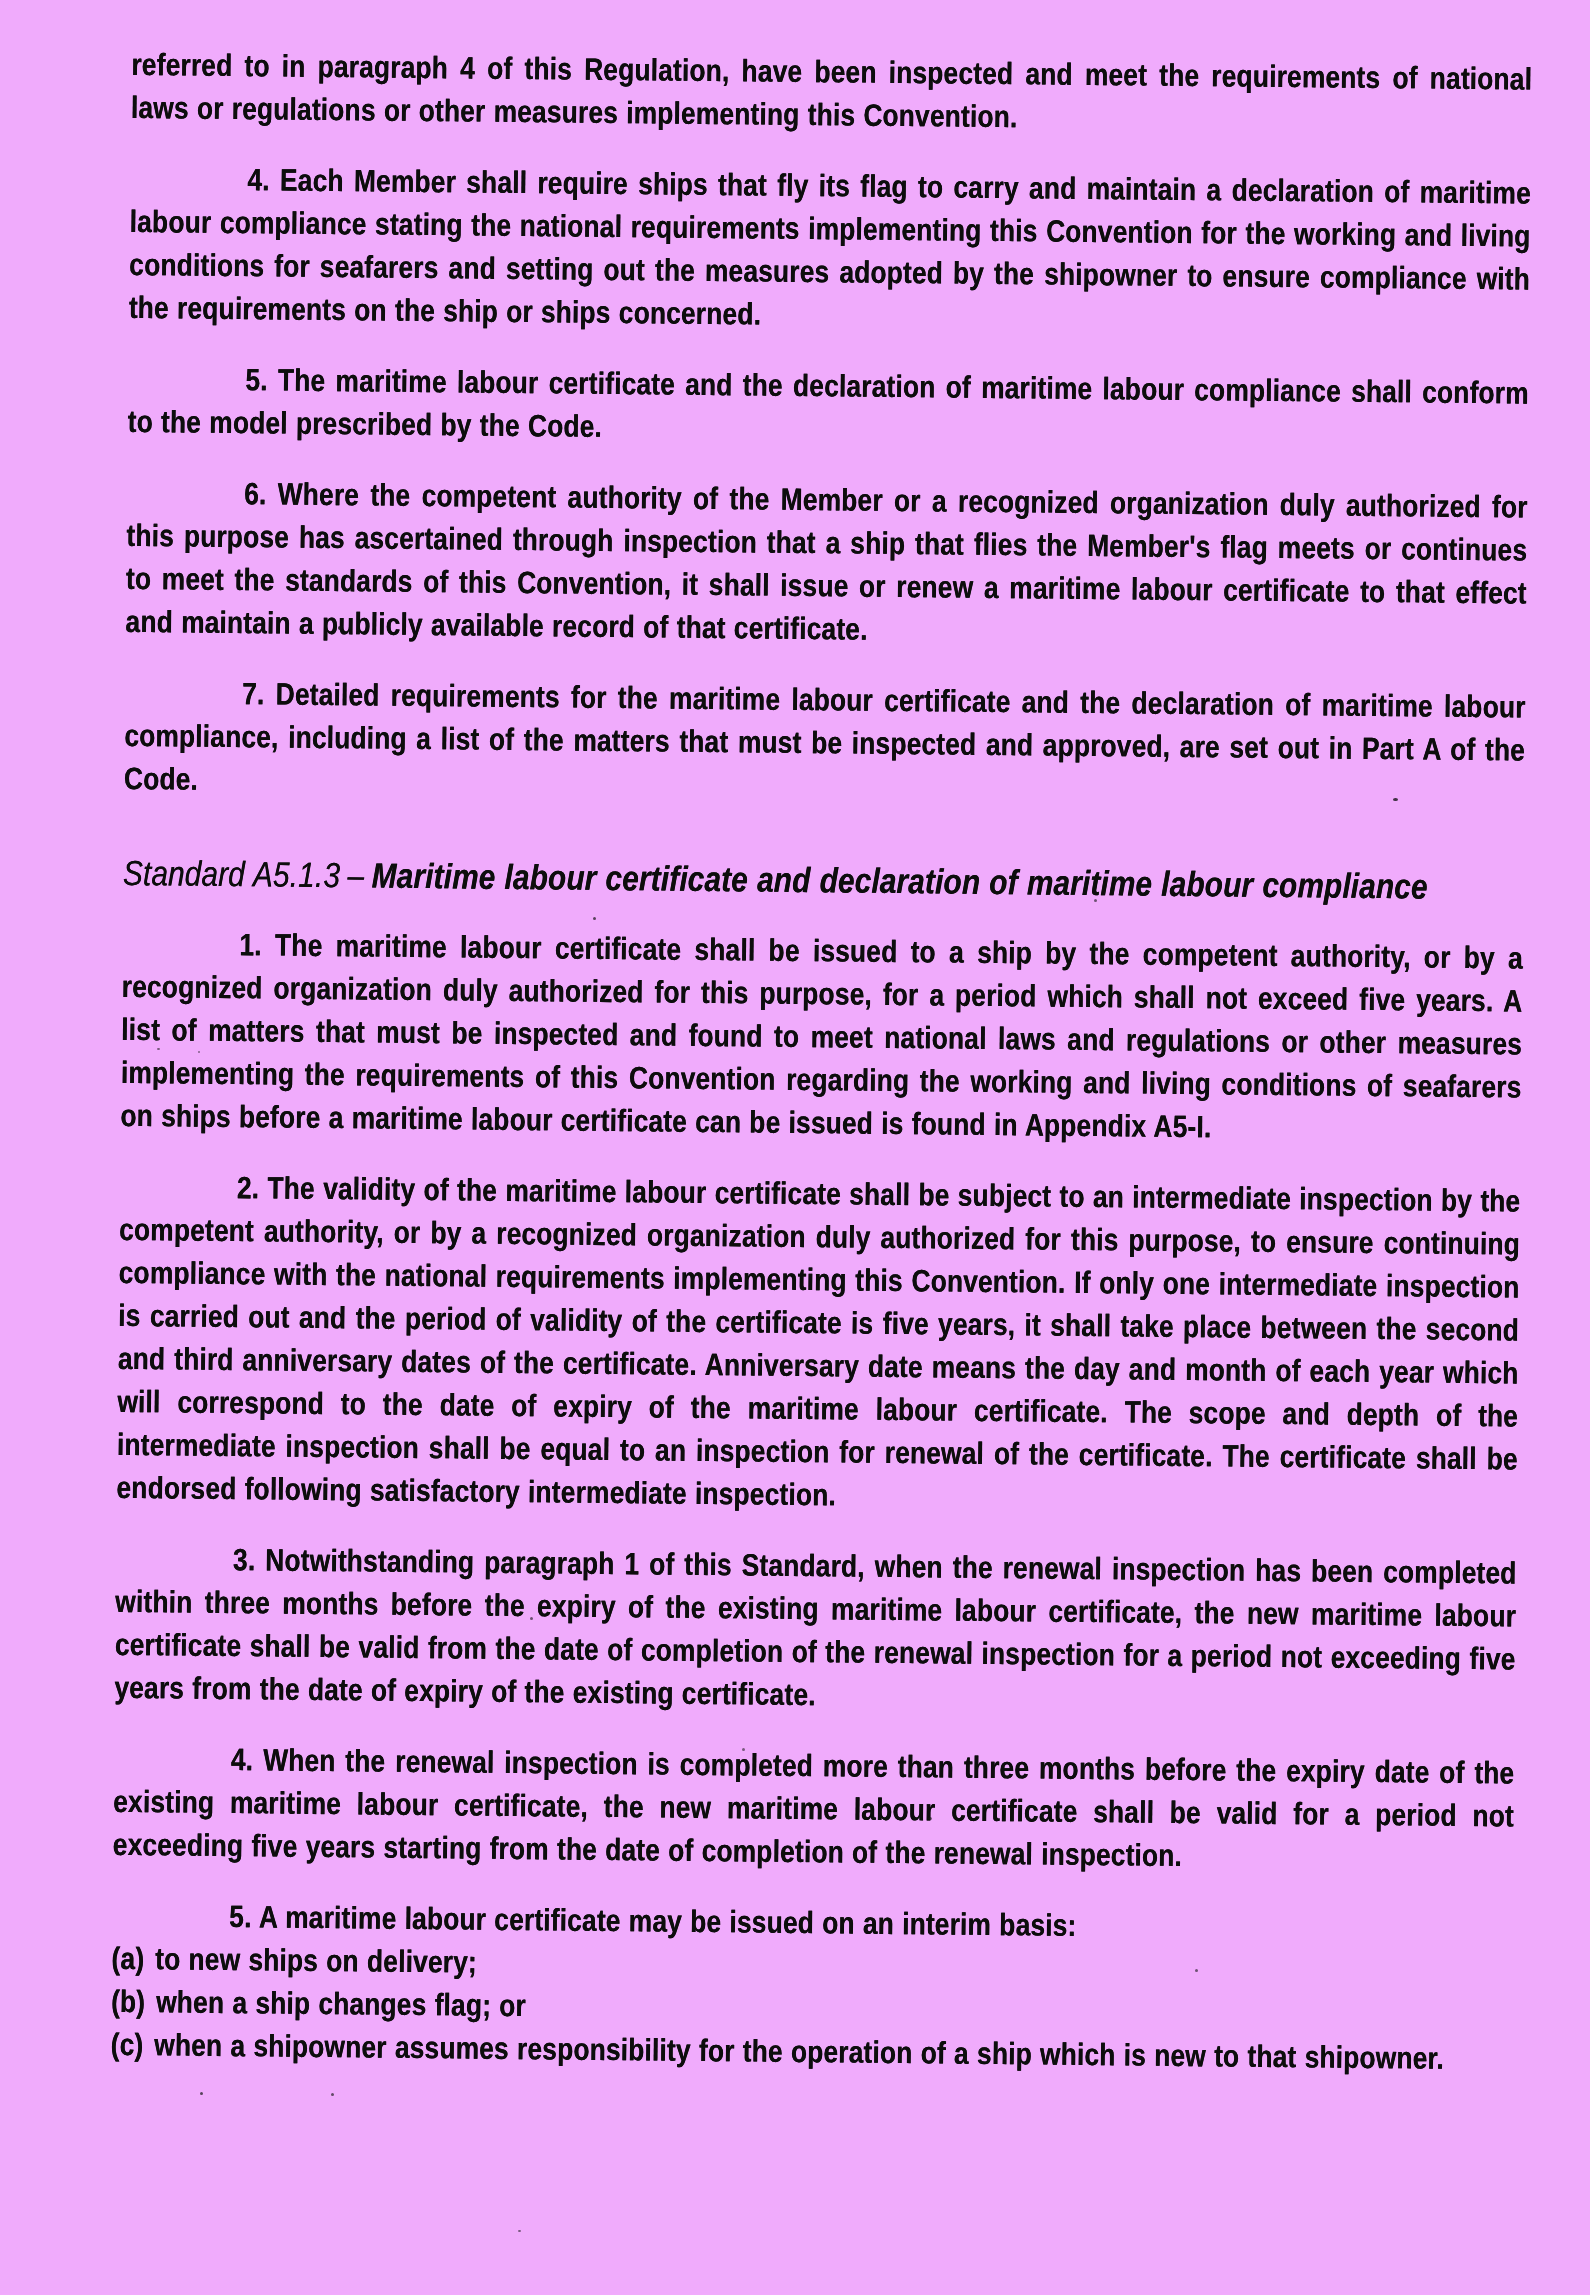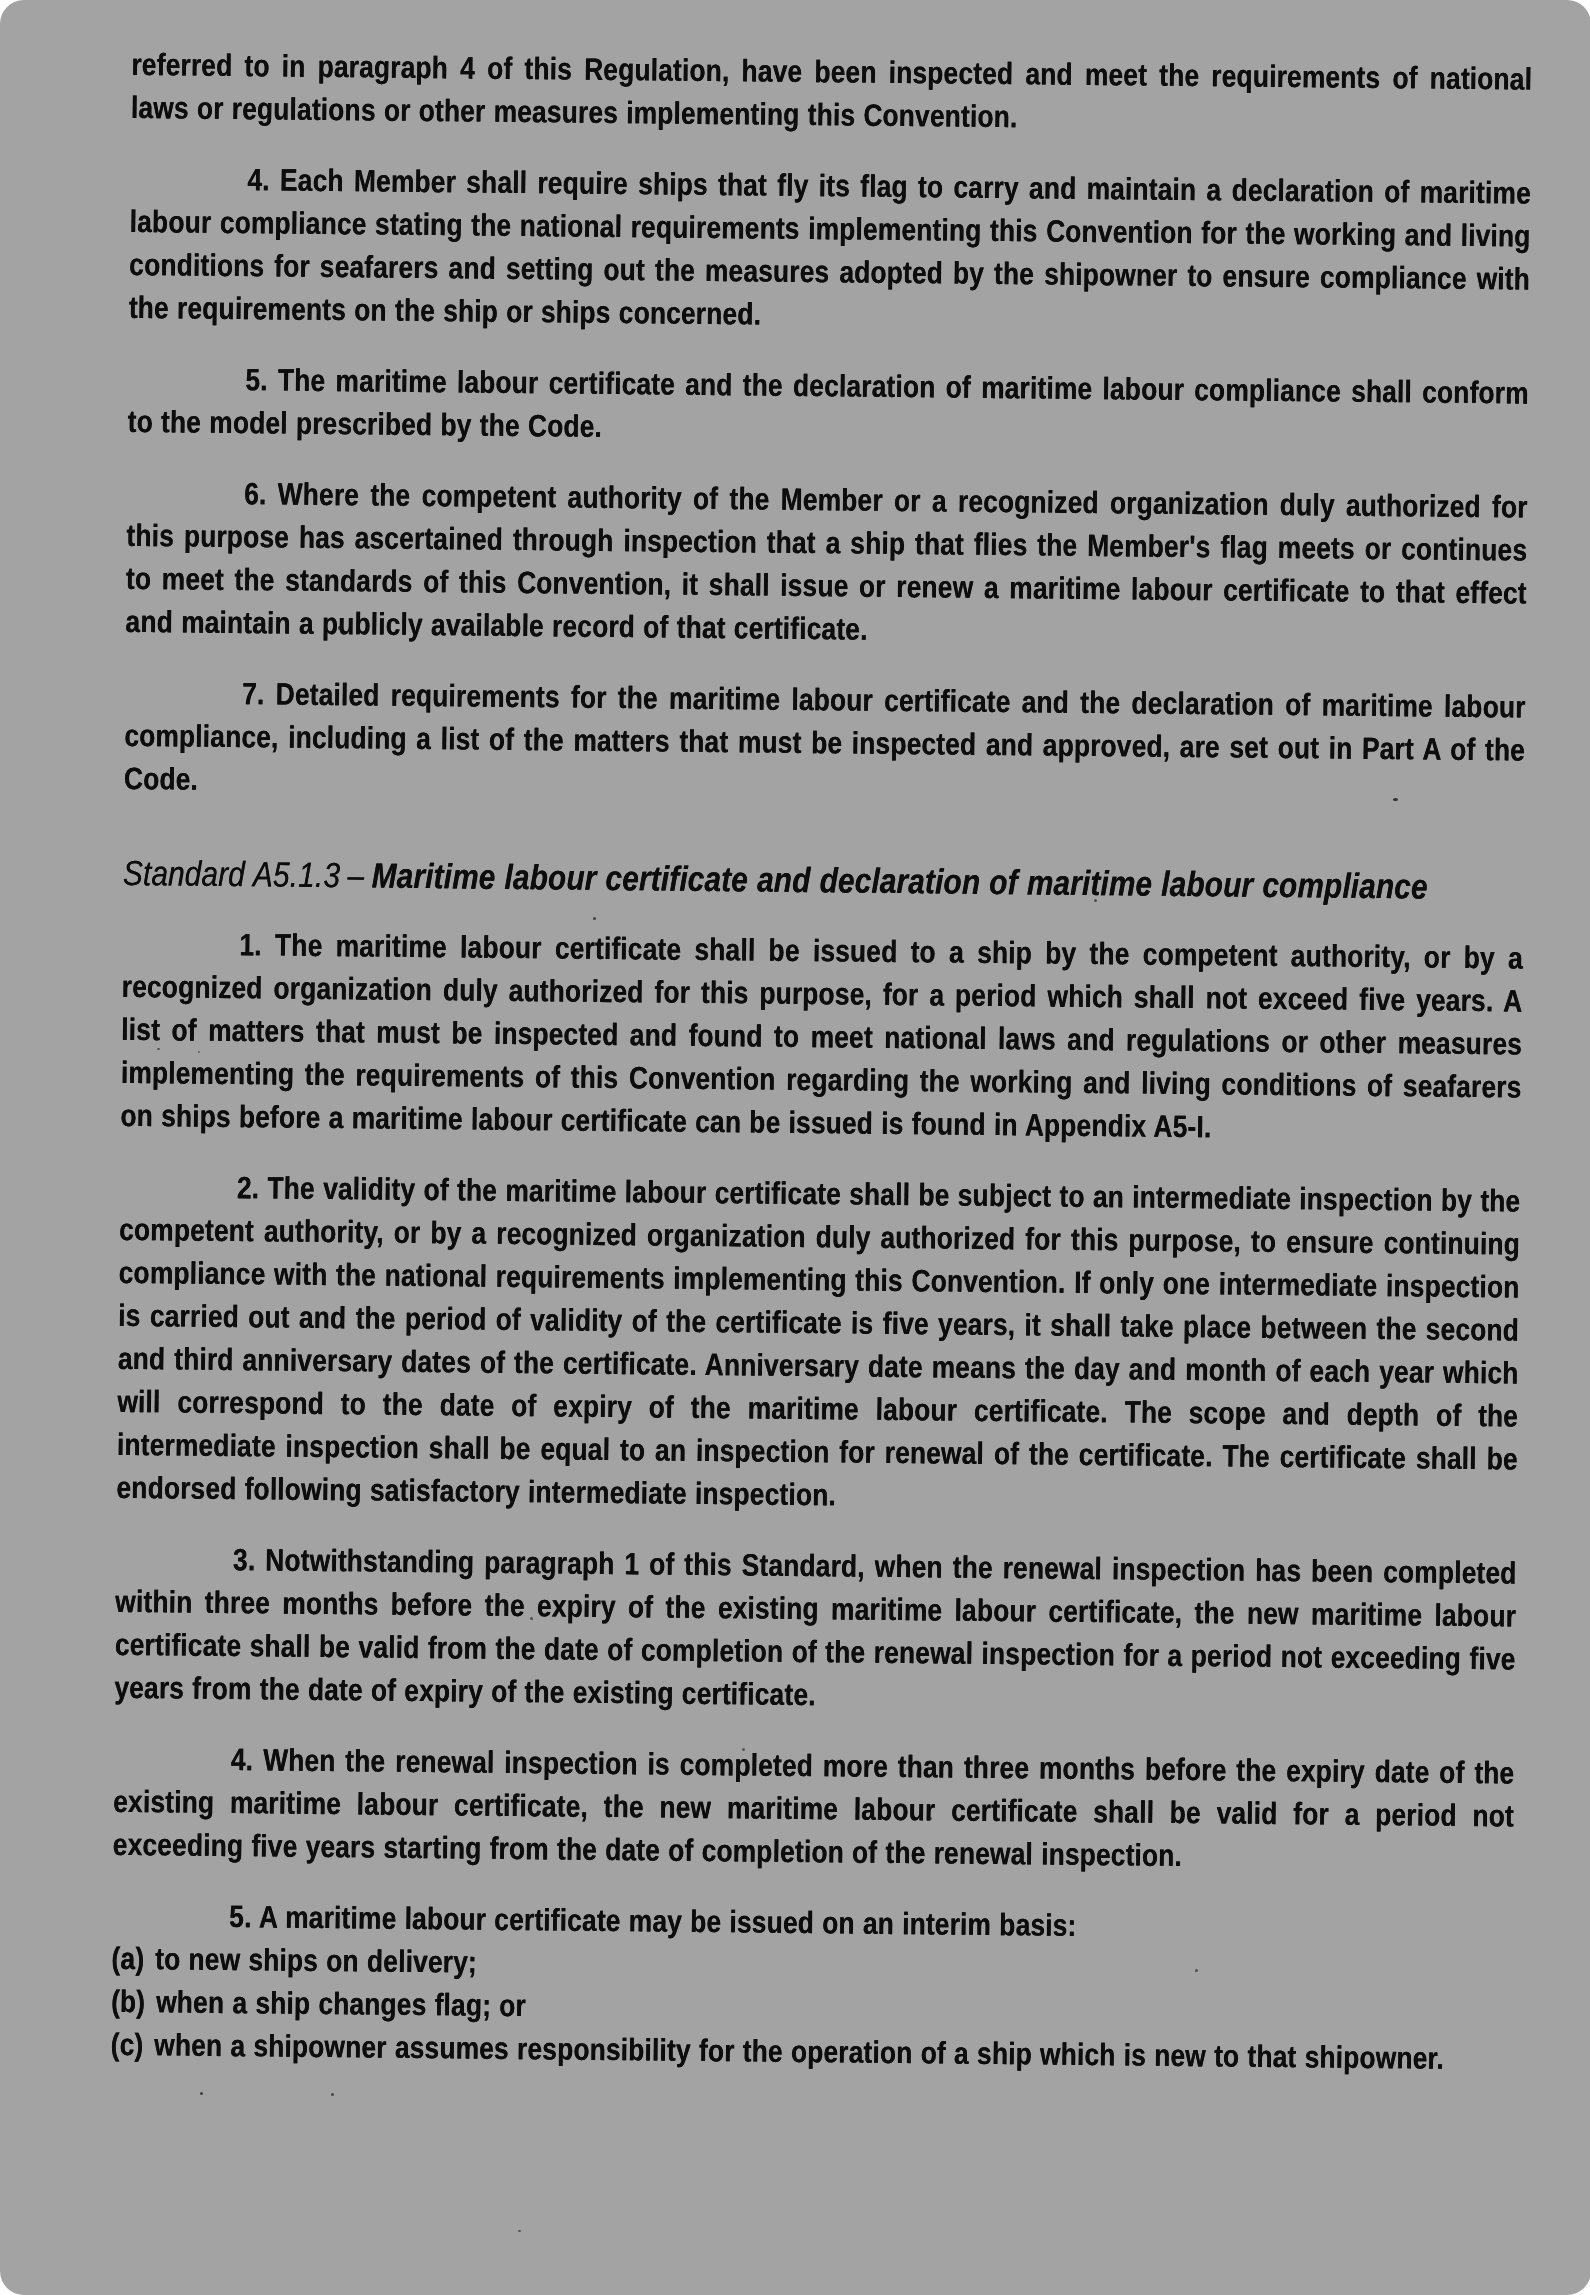--- a/index.html
+++ b/index.html
@@ -5,22 +5,21 @@
   html, body { margin: 0; padding: 0; }
   body {
     width: 1591px; height: 2295px;
     background: #ffffff;
     overflow: hidden;
     position: relative;
     font-family: "Liberation Sans", sans-serif;
   }
   .page {
     position: absolute; inset: 0;
-    background: #a3a3a3;
-    border-radius: 24px;
+    background: #f0abfc;
   }
   .rotate-layer {
     position: absolute; left: 0; top: 0;
     width: 1591px; height: 2295px;
     transform: rotate(0.6deg);
     transform-origin: 50% 50%;
   }
   .text-layer {
     position: absolute; left: 120px; top: 50px;
     width: 1648px;                 

